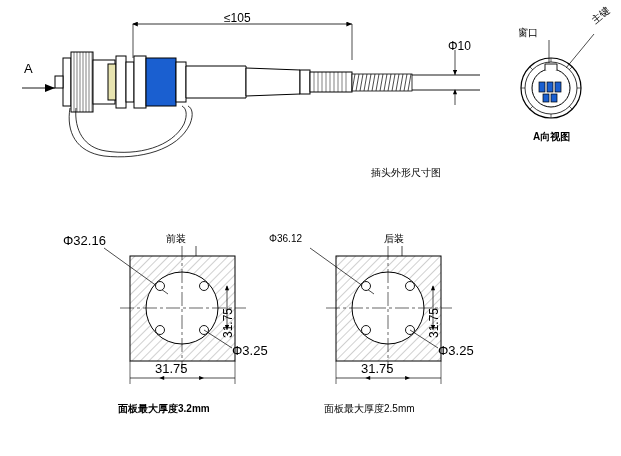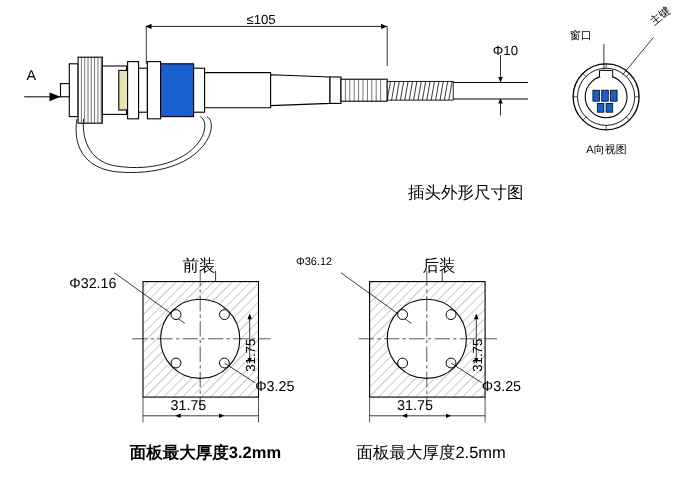--- a/index.html
+++ b/index.html
@@ -6,21 +6,21 @@
   body{
     width:621px;height:456px;
     background:#ffffff;
     font-family:"Liberation Sans", sans-serif;
     position:relative;
     overflow:hidden;
     color:#000;
   }
   .stage{position:absolute;left:0;top:0;width:621px;height:456px;}
   .lbl{position:absolute;white-space:nowrap;font-size:11px;color:#000;line-height:1;}
-  .lbl.cn{font-size:15px;}
+  .lbl.cn{font-size:10px;}
   .lbl.sm{font-size:10px;}
   .lbl.dim{font-size:12px;}
   svg{position:absolute;left:0;top:0;}
 </style>
 </head>
 <body>
 
 <div class="stage">
 
   <svg width="621" height="456" viewBox="0 0 621 456">
@@ -226,23 +226,23 @@
   </svg>
 
   <div class="lbl dim" style="left:224px;top:12px;">≤105</div>
   <div class="lbl dim" style="left:24px;top:62px;font-size:13px;">A</div>
   <div class="lbl dim" style="left:448px;top:40px;">Φ10</div>
 
   <div class="lbl cn" style="left:371px;top:168px;">插头外形尺寸图</div>
 
   <div class="lbl sm" style="left:518px;top:28px;text-align:right;">窗口</div>
   <div class="lbl sm" style="left:590px;top:18px;transform:rotate(-40deg);transform-origin:left top;">主键</div>
-  <div class="lbl sm" style="left:533px;top:132px;">A向视图</div>
-
-  <div class="lbl dim" style="left:63px;top:251px;font-size:13px;">Φ32.16</div>
+  <div class="lbl sm" style="left:533px;top:132px;font-weight:bold;">A向视图</div>
+
+  <div class="lbl dim" style="left:63px;top:234px;font-size:13px;">Φ32.16</div>
   <div class="lbl cn" style="left:166px;top:234px;text-align:center;">前装</div>
   <div class="lbl dim" style="left:222px;top:338px;transform:rotate(-90deg);transform-origin:left top;">31.75</div>
   <div class="lbl dim" style="left:232px;top:344px;font-size:13px;">Φ3.25</div>
   <div class="lbl dim" style="left:155px;top:362px;font-size:13px;">31.75</div>
   <div class="lbl cn" style="left:118px;top:404px;font-weight:bold;">面板最大厚度3.2mm</div>
 
   <div class="lbl dim" style="left:269px;top:234px;font-size:10px;">Φ36.12</div>
   <div class="lbl cn" style="left:384px;top:234px;">后装</div>
   <div class="lbl dim" style="left:428px;top:338px;transform:rotate(-90deg);transform-origin:left top;">31.75</div>
   <div class="lbl dim" style="left:438px;top:344px;font-size:13px;">Φ3.25</div>

